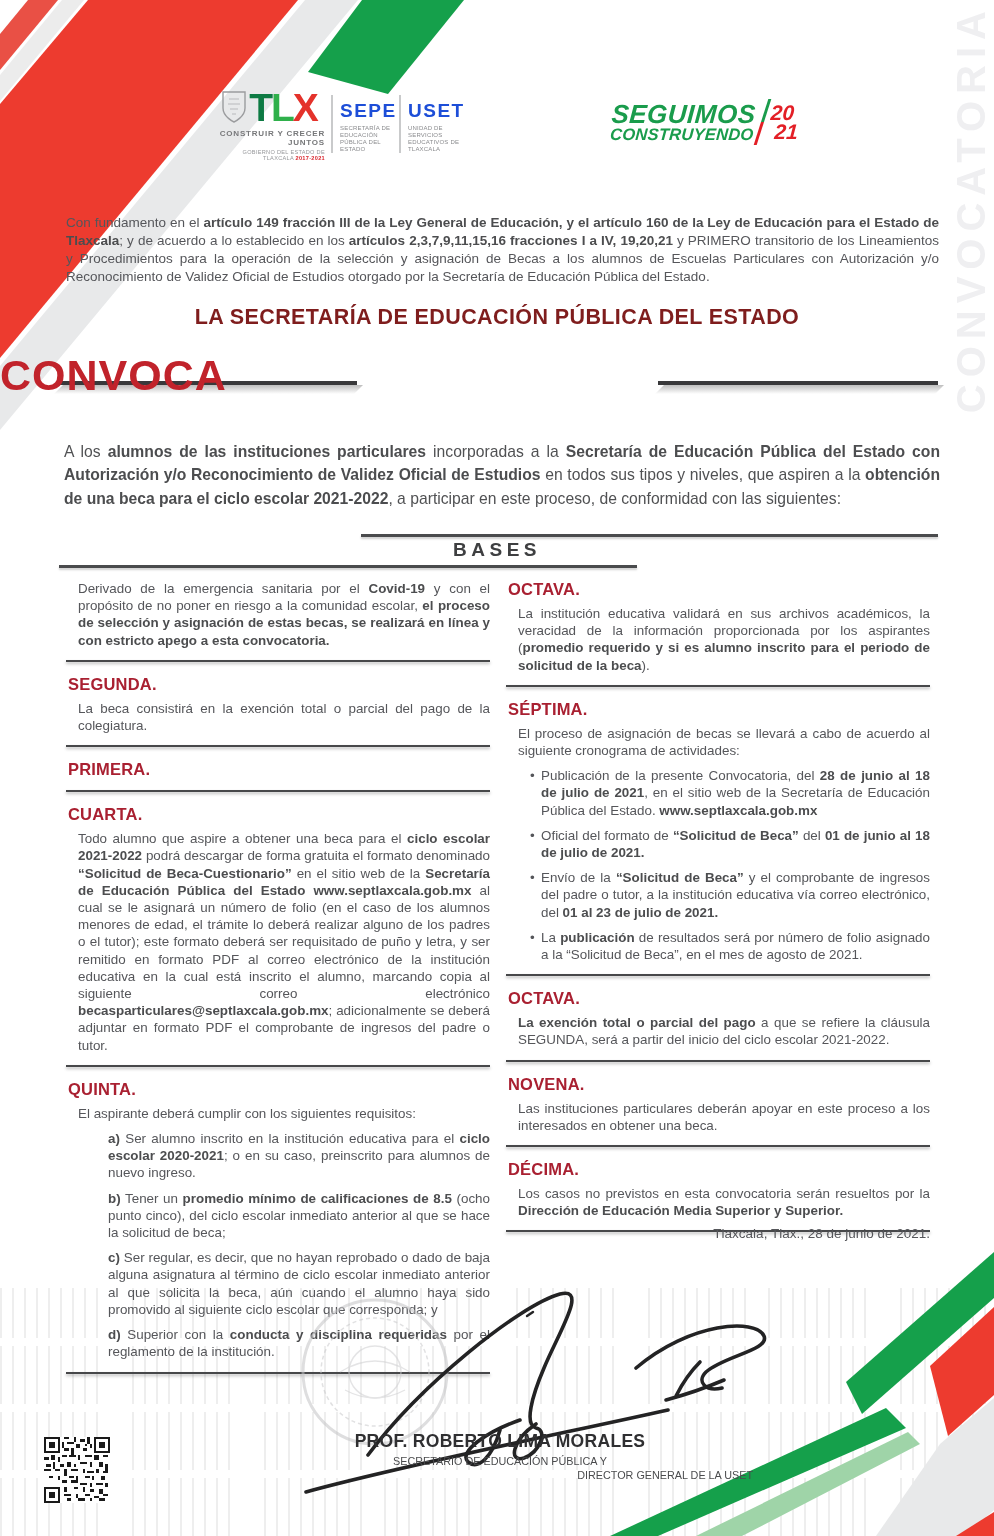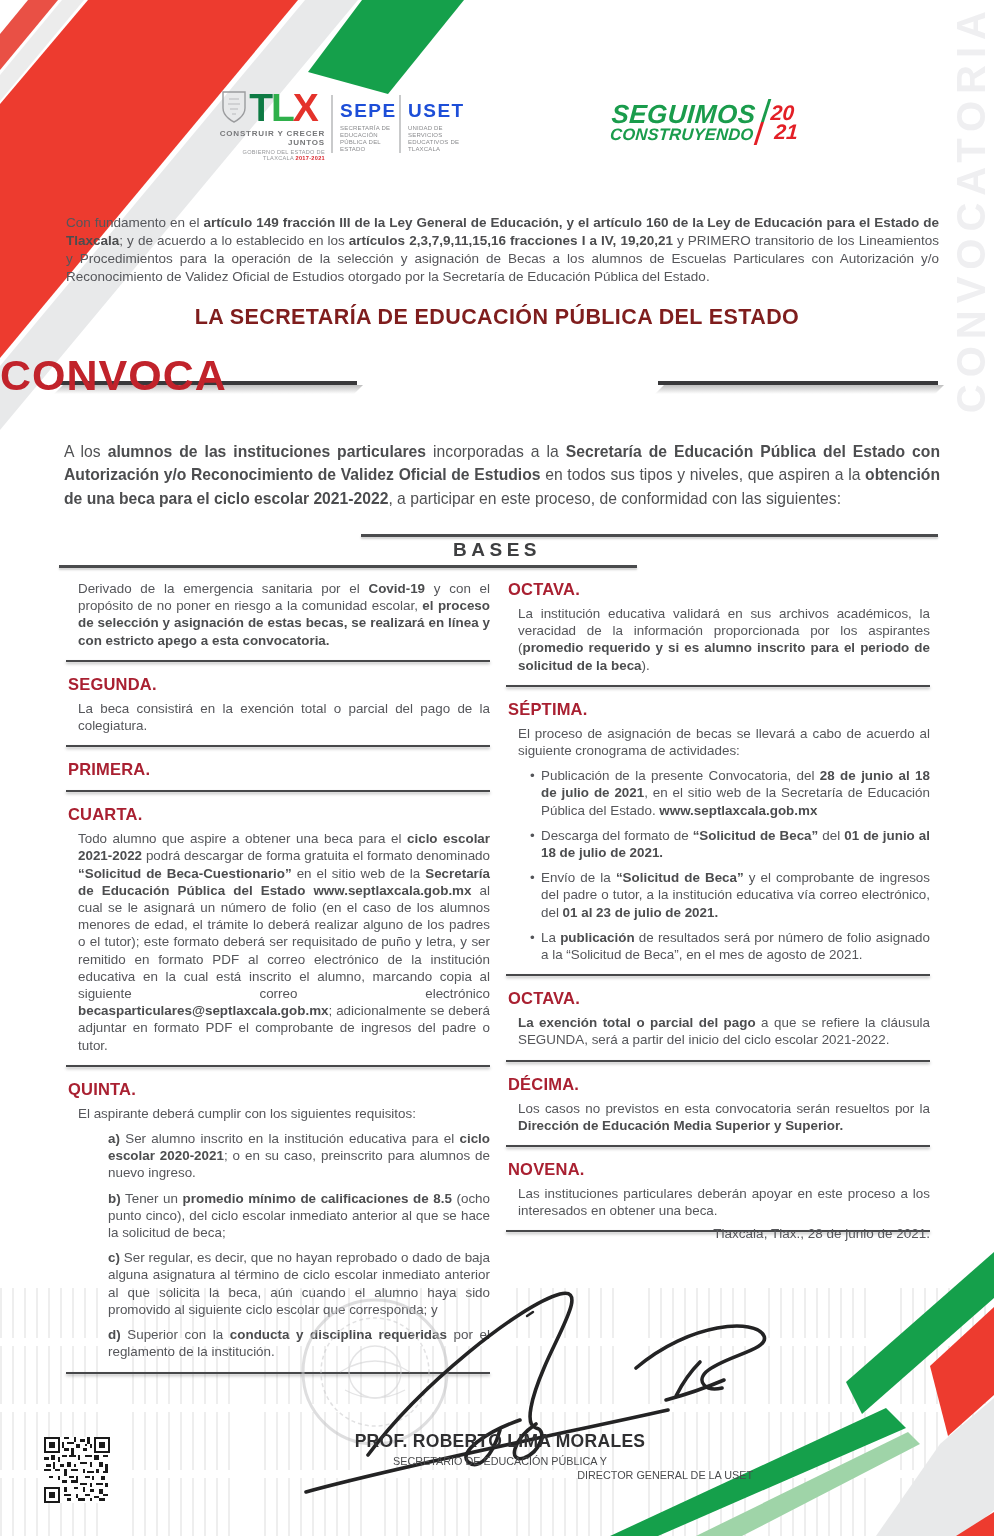--- a/index.html
+++ b/index.html
@@ -215,47 +215,47 @@
             <p><span>La institución educativa validará en sus archivos académicos, la veracidad de la información proporcionada por los aspirantes (</span><span class="b">promedio requerido y si es alumno inscrito para el periodo de solicitud de la beca</span><span>).</span></p>
           </div>
     <div class="rule"></div>
   </section>
 
   <section class="sec">
     <h3>SÉPTIMA.</h3>
     <div class="sec-body">
             <p><span>El proceso de asignación de becas se llevará a cabo de acuerdo al siguiente cronograma de actividades:</span></p>
             <p class="bullet"><span class="dot">•</span><span>Publicación de la presente Convocatoria, del  </span><span class="b">28 de junio al 18 de julio de 2021</span><span>, en el sitio web de la Secretaría de Educación Pública del Estado.  </span><span class="b">www.septlaxcala.gob.mx</span></p>
-            <p class="bullet"><span class="dot">•</span><span>Descarga del formato de </span><span class="b">“Solicitud de Beca”</span><span> del </span><span class="b">01 de junio al 18 de julio de 2021.</span></p>
+            <p class="bullet"><span class="dot">•</span><span>Oficial del formato de </span><span class="b">“Solicitud de Beca”</span><span> del </span><span class="b">01 de junio al 18 de julio de 2021.</span></p>
             <p class="bullet"><span class="dot">•</span><span>Envío de la </span><span class="b">“Solicitud de Beca”</span><span> y el comprobante de ingresos del padre o tutor, a la institución educativa vía correo electrónico, del </span><span class="b">01 al 23 de julio de 2021.</span></p>
             <p class="bullet"><span class="dot">•</span><span>La </span><span class="b">publicación</span><span> de resultados será por número de folio asignado a la “Solicitud de Beca”, en el mes de agosto de 2021.</span></p>
           </div>
     <div class="rule"></div>
   </section>
 
   <section class="sec">
     <h3>OCTAVA.</h3>
     <div class="sec-body">
             <p><span class="b">La exención total o parcial del pago</span><span> a que se refiere la cláusula SEGUNDA, será a partir del inicio del ciclo escolar 2021-2022.</span></p>
           </div>
     <div class="rule"></div>
   </section>
 
   <section class="sec">
+    <h3>NOVENA.</h3>
+    <div class="sec-body">
+            <p><span>Las instituciones particulares deberán apoyar en este proceso a los interesados en obtener una beca.</span></p>
+          </div>
+    <div class="rule"></div>
+  </section>
+
+  <section class="sec">
     <h3>DÉCIMA.</h3>
     <div class="sec-body">
             <p><span>Los casos no previstos en esta convocatoria serán resueltos por la </span><span class="b">Dirección de Educación Media Superior y Superior.</span></p>
-          </div>
-    <div class="rule"></div>
-  </section>
-
-  <section class="sec">
-    <h3>NOVENA.</h3>
-    <div class="sec-body">
-            <p><span>Las instituciones particulares deberán apoyar en este proceso a los interesados en obtener una beca.</span></p>
           </div>
     <div class="rule"></div>
   </section>
 </div>
 
     <div class="dateline">Tlaxcala, Tlax., 28 de junio de 2021.</div>
 
     <svg class="sig-art" width="994" height="1536" viewBox="0 0 994 1536">
       <g opacity="0.55">
         <circle cx="375" cy="1372" r="72" fill="none" stroke="#c4c4c6" stroke-width="3"></circle>

